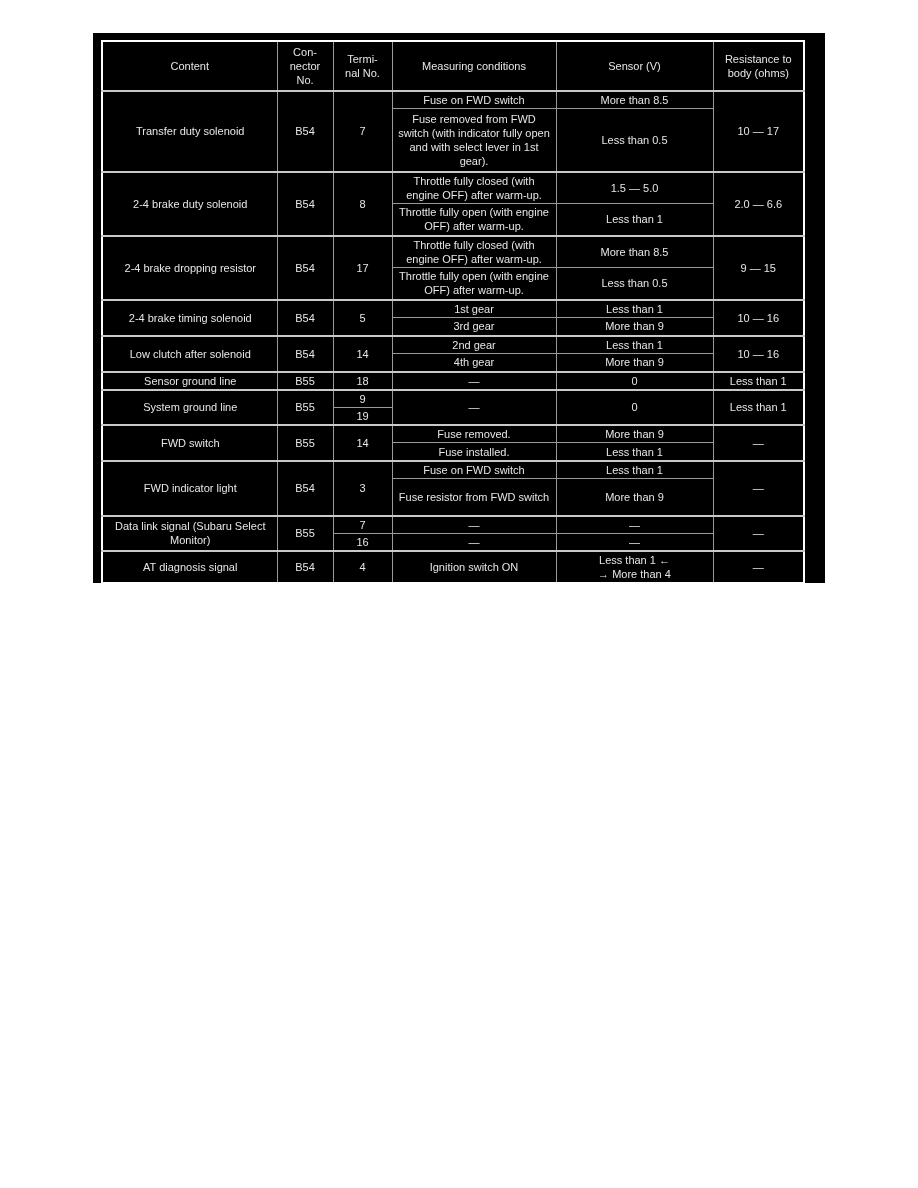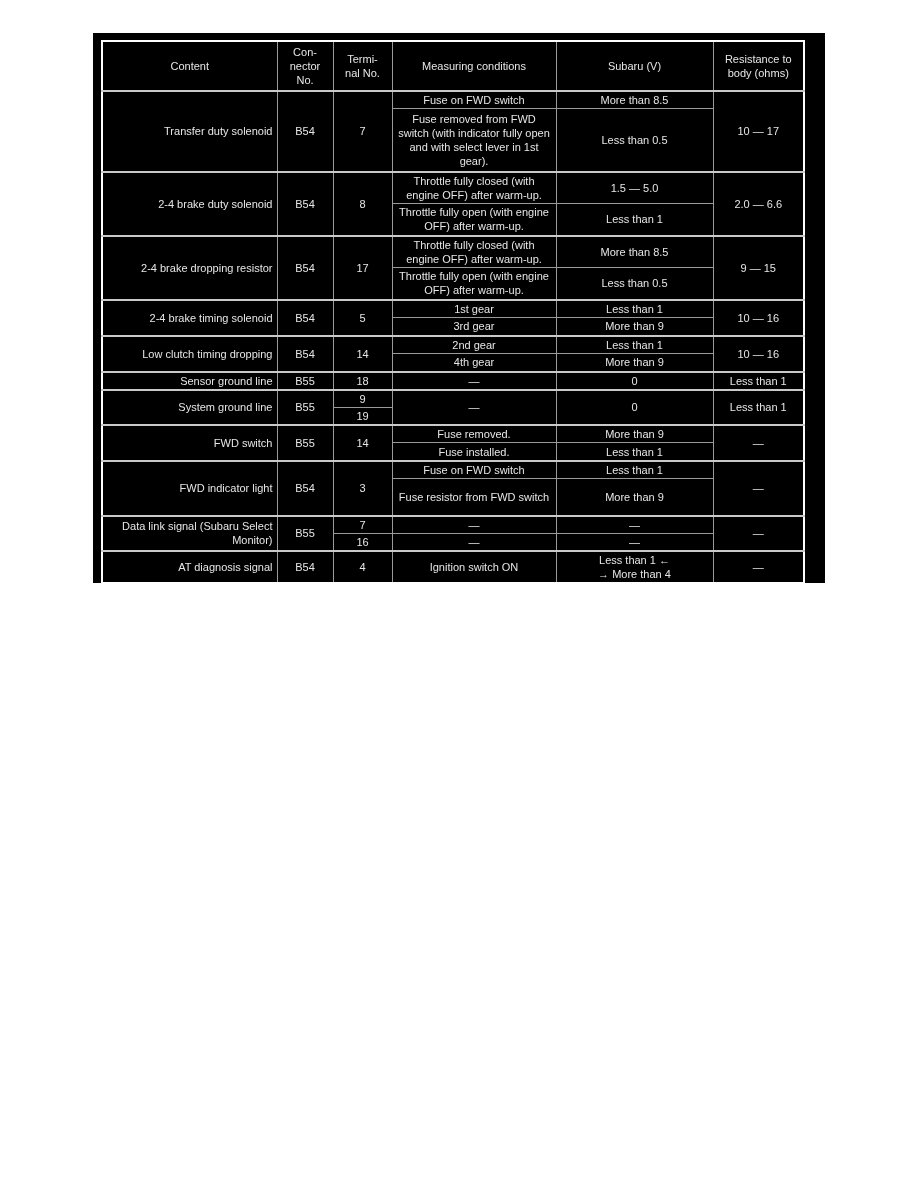--- a/index.html
+++ b/index.html
@@ -45,21 +45,21 @@
     overflow: hidden;
   }
   .spec-table thead th {
     border-bottom: 2px solid #c9c9c9;
     height: 46px;
   }
   .spec-table tr.major > td {
     border-top: 2px solid #c9c9c9;
   }
   .spec-table td.content {
-    text-align: right;
+    text-align: center;
     padding-left: 5px;
     padding-right: 4px;
   }
 </style>
 </head>
 <body>
 
 <div class="table-block">
   <table class="spec-table">
     <colgroup>
@@ -72,21 +72,21 @@
     </colgroup>
     <thead>
       <tr>
         <th>Content</th>
         <th>Con-
 nector
 No.</th>
         <th>Termi-
 nal No.</th>
         <th>Measuring conditions</th>
-        <th>Subaru (V)</th>
+        <th>Sensor (V)</th>
         <th>Resistance to
 body (ohms)</th>
       </tr>
     </thead>
     <tbody>
 
       <tr class="major" style="height:17px">
         <td class="content" rowspan="2">Transfer duty solenoid</td>
         <td rowspan="2">B54</td>
         <td rowspan="2">7</td>
@@ -132,21 +132,21 @@
         <td>1st gear</td>
         <td>Less than 1</td>
         <td rowspan="2">10 — 16</td>
       </tr>
       <tr style="height:18px">
         <td>3rd gear</td>
         <td>More than 9</td>
       </tr>
 
       <tr class="major" style="height:18px">
-        <td class="content" rowspan="2">Low clutch timing dropping</td>
+        <td class="content" rowspan="2">Low clutch after solenoid</td>
         <td rowspan="2">B54</td>
         <td rowspan="2">14</td>
         <td>2nd gear</td>
         <td>Less than 1</td>
         <td rowspan="2">10 — 16</td>
       </tr>
       <tr style="height:18px">
         <td>4th gear</td>
         <td>More than 9</td>
       </tr>

